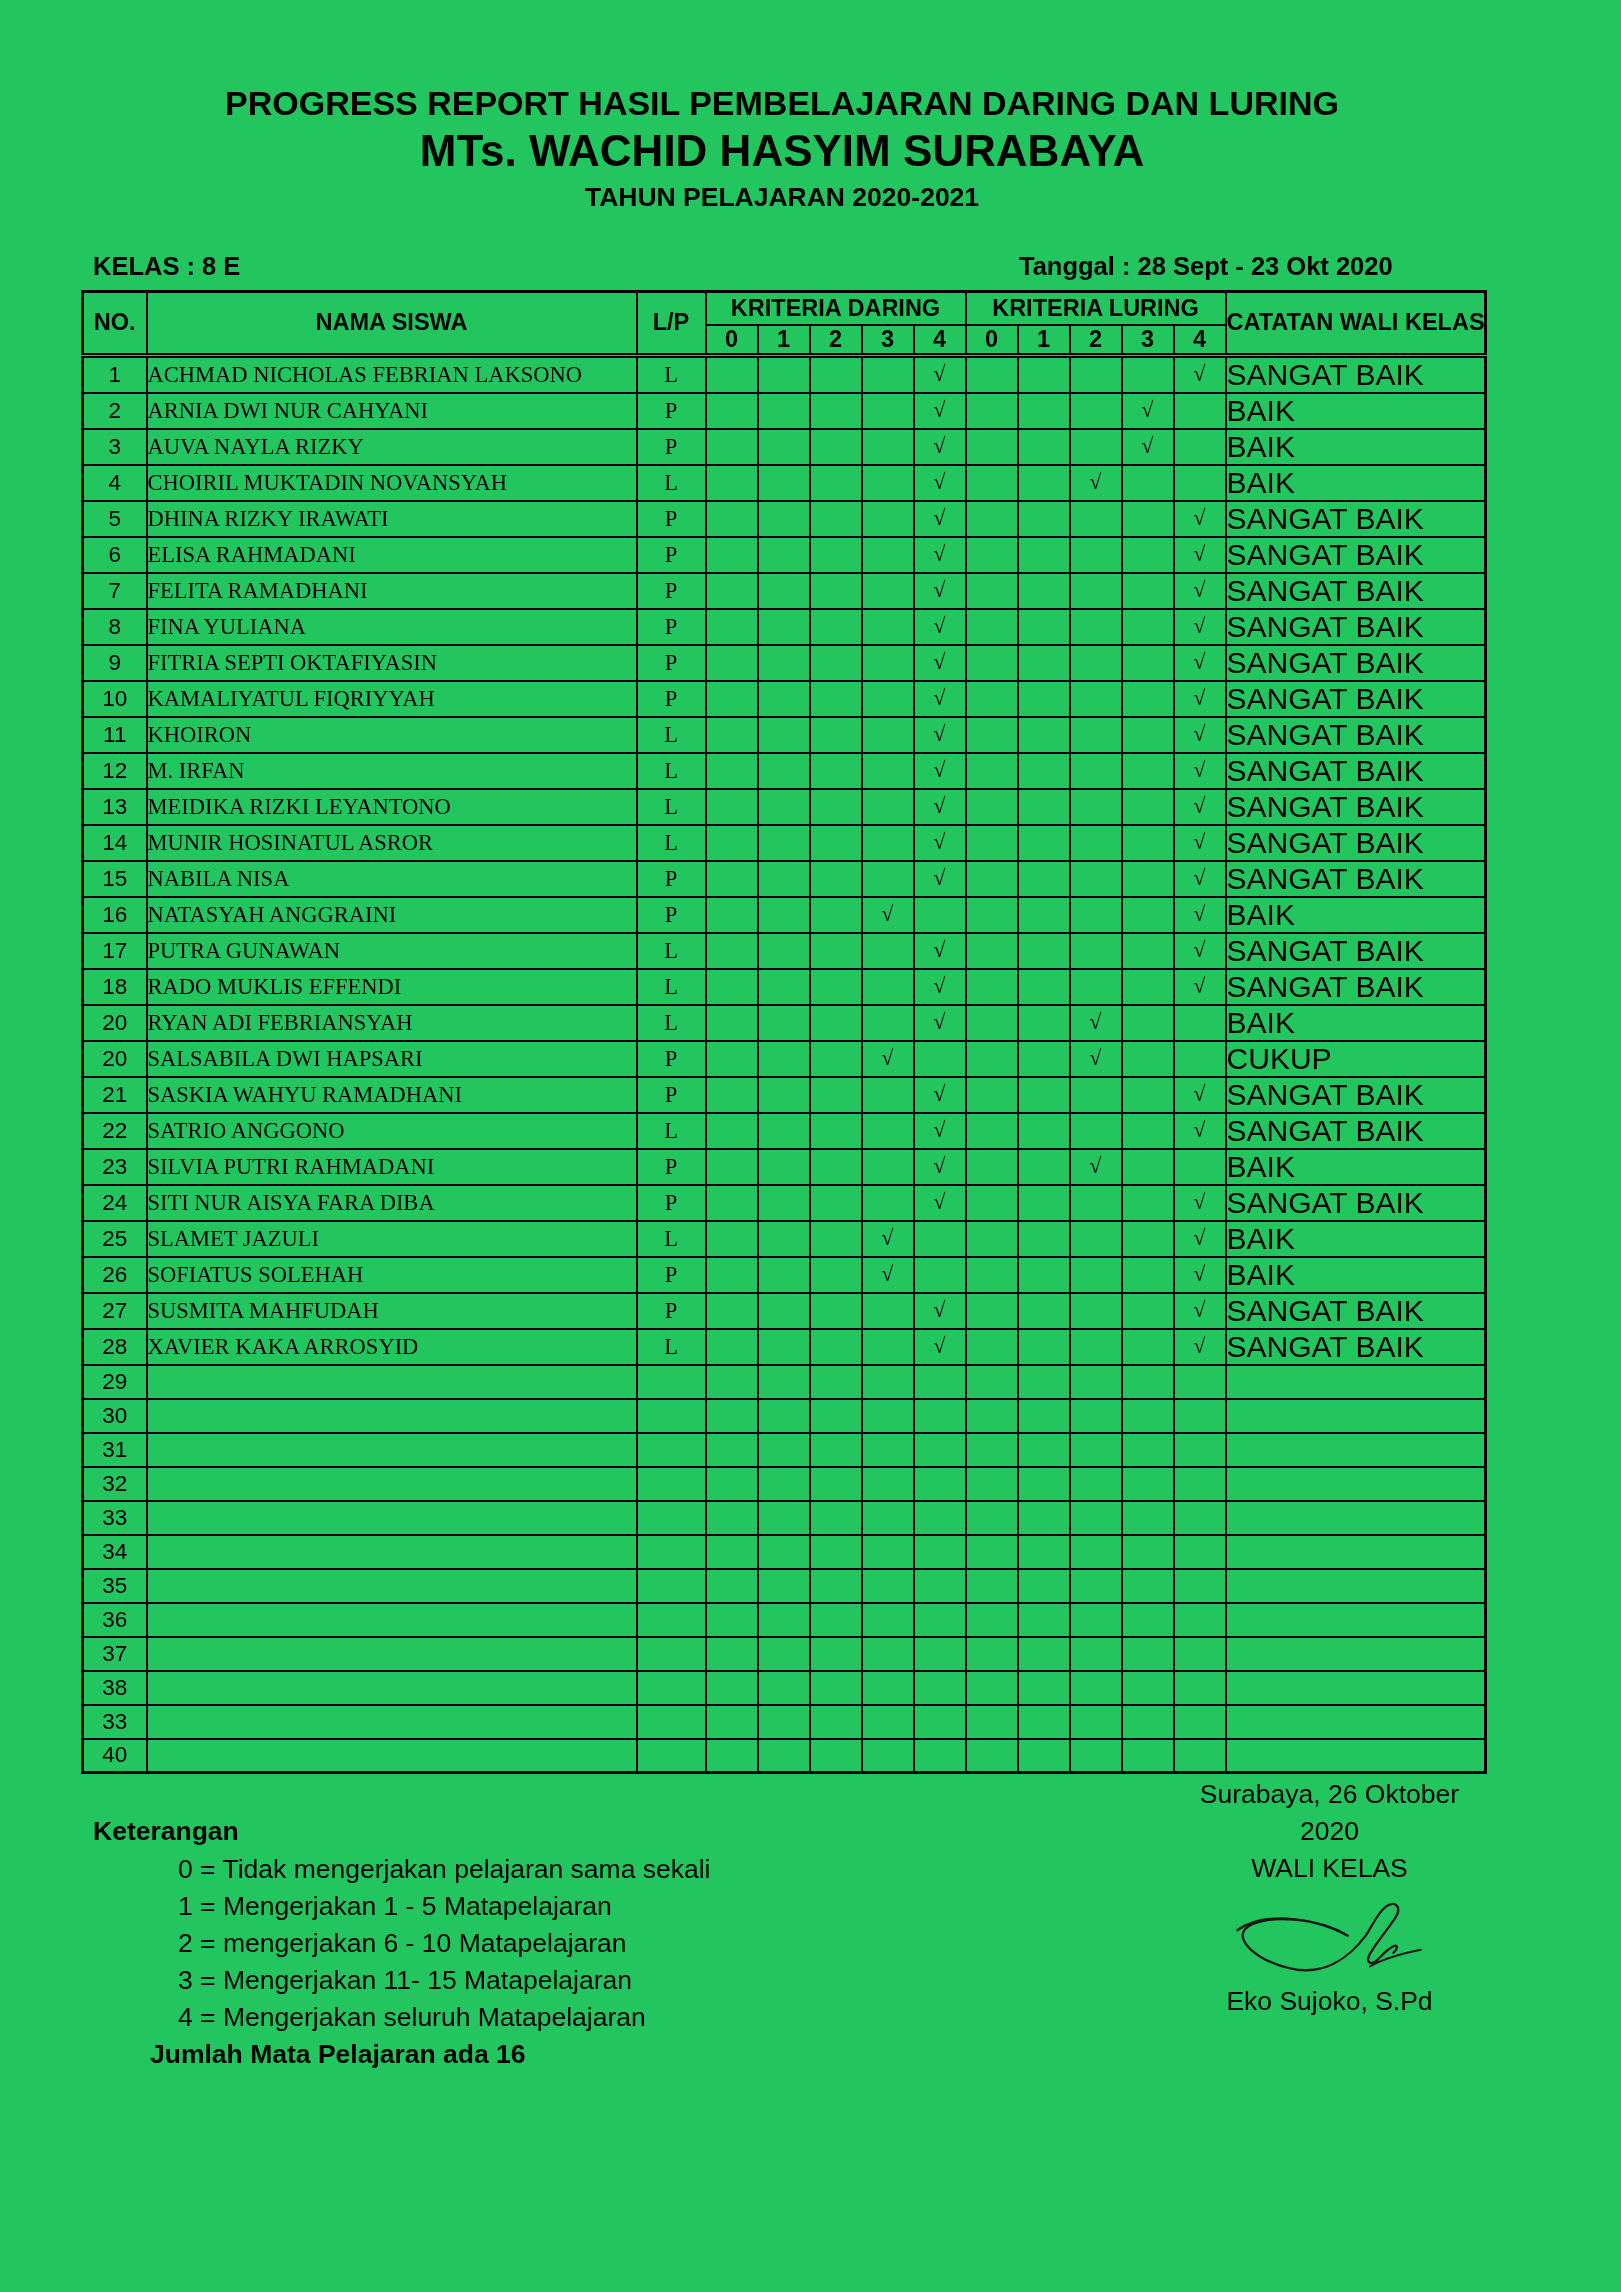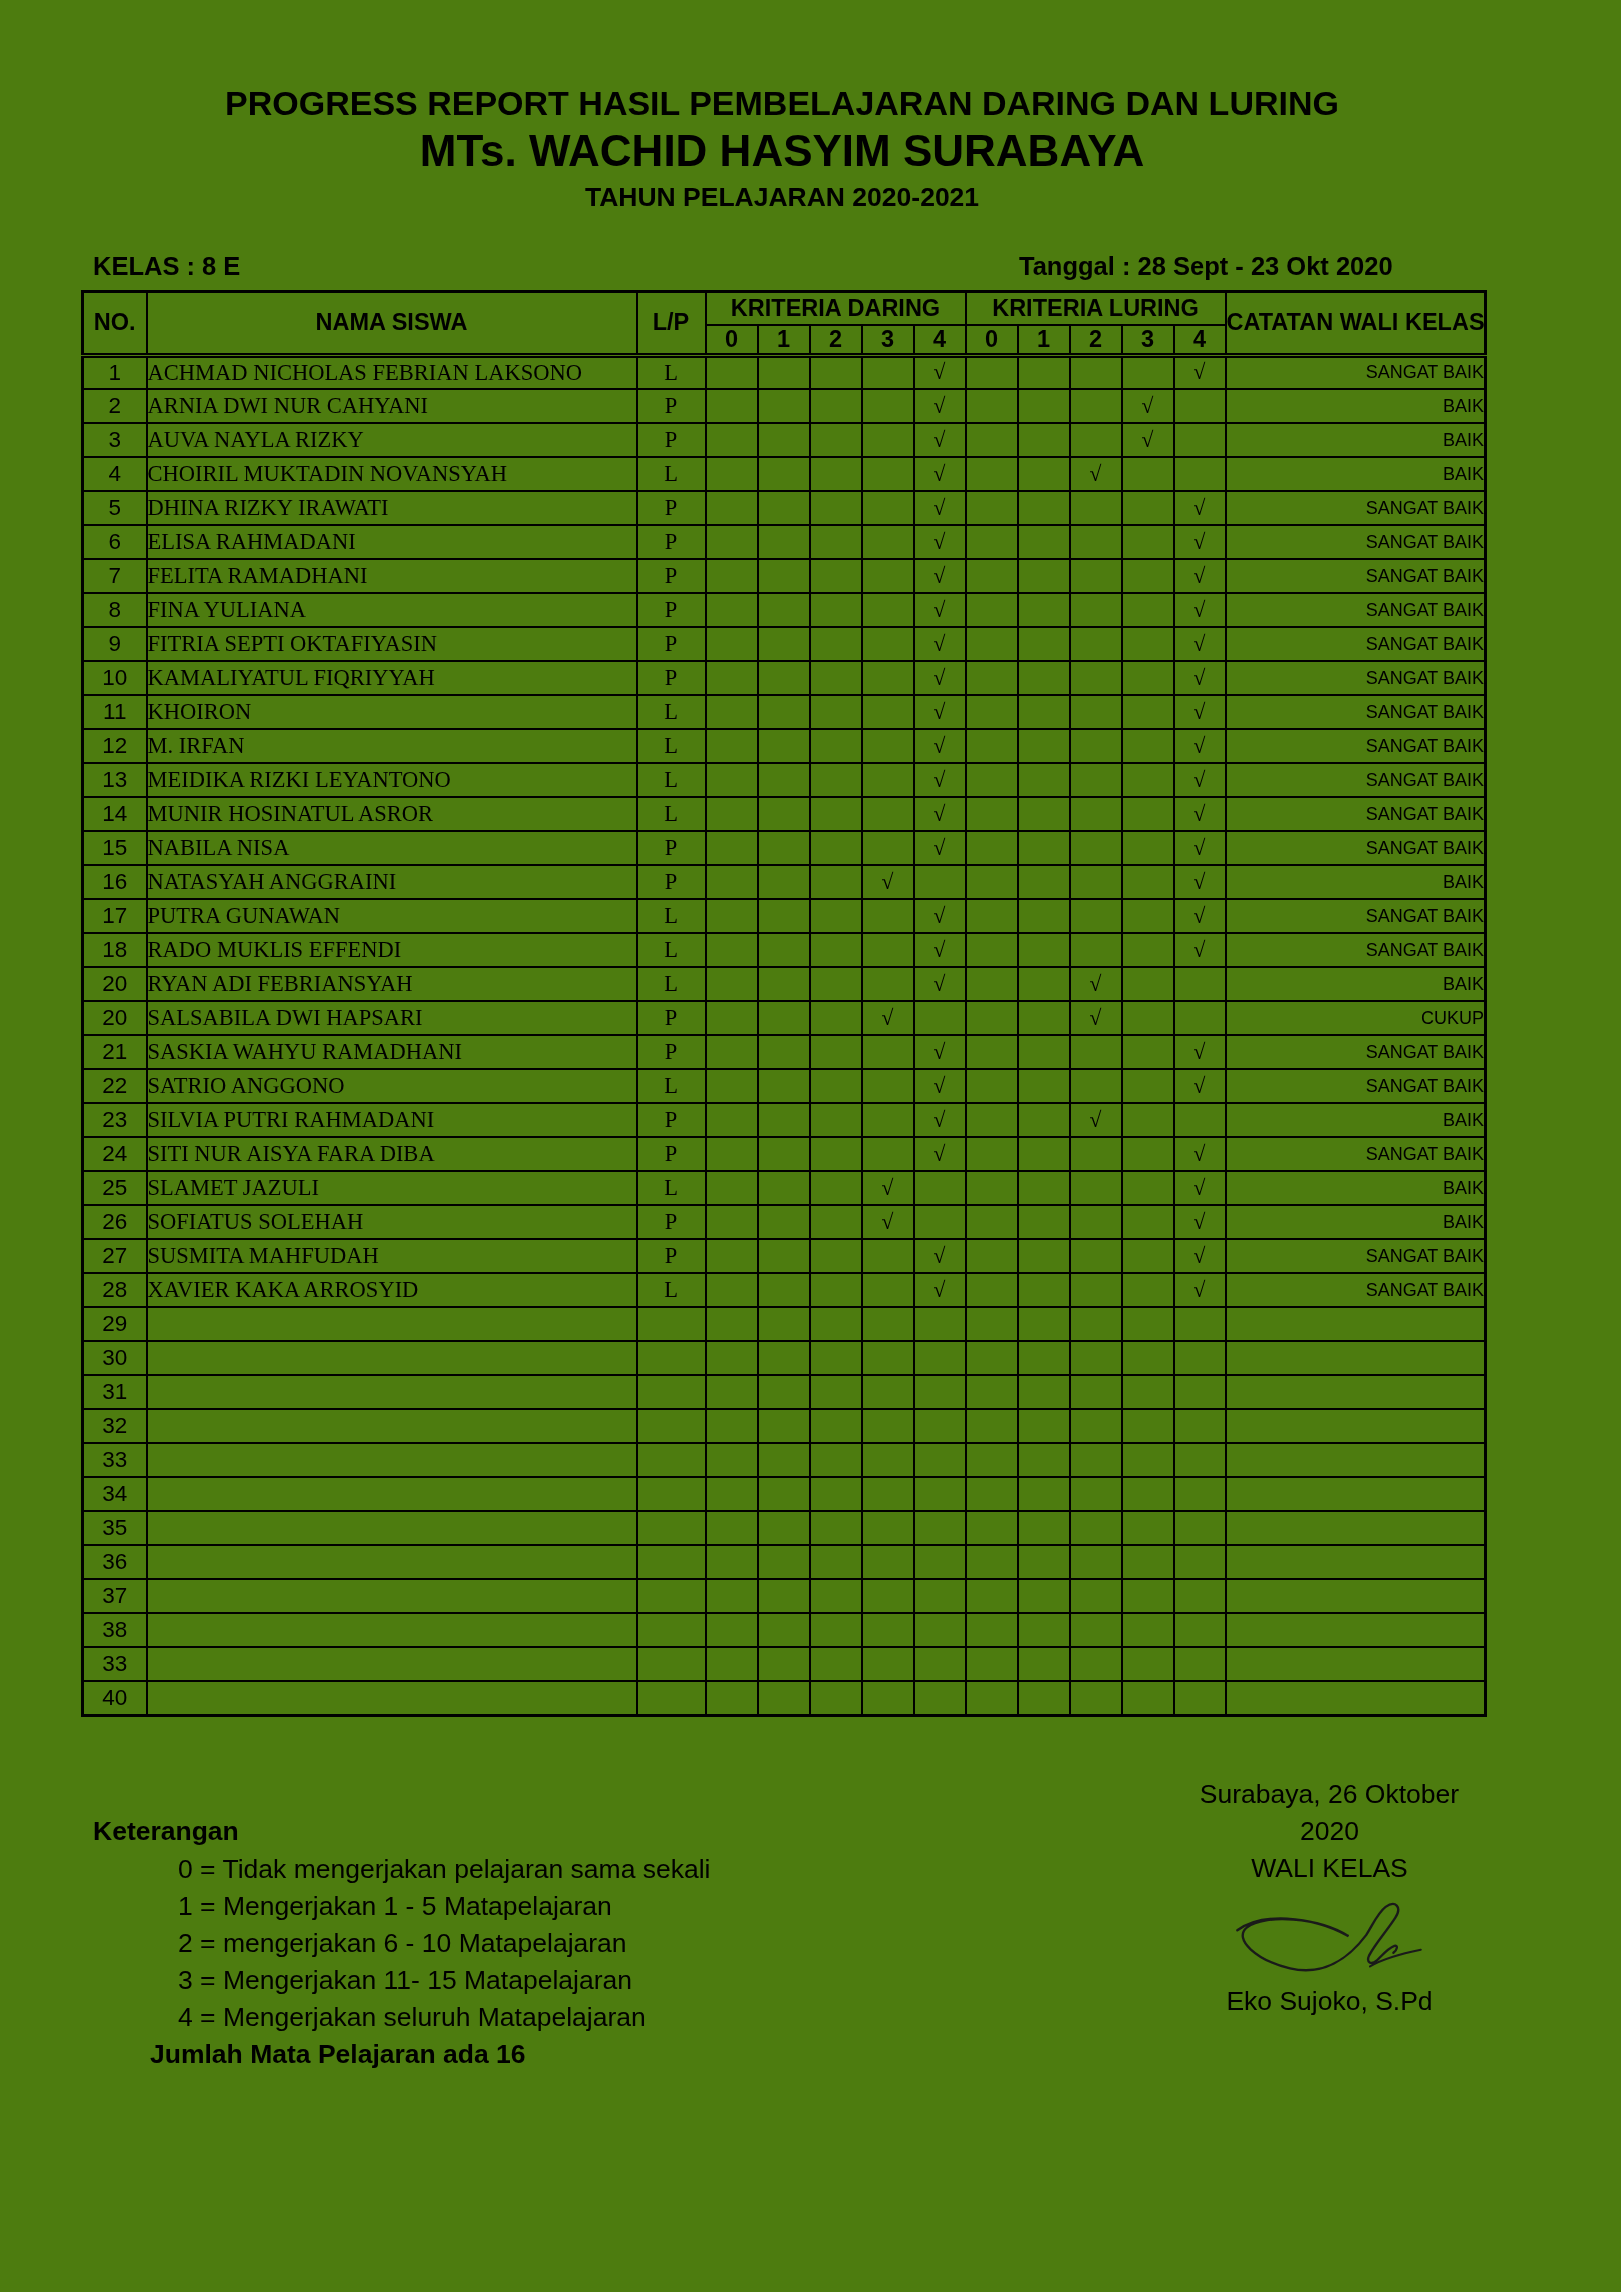--- a/index.html
+++ b/index.html
@@ -1,19 +1,19 @@
 <!DOCTYPE html>
 <html><head>
 <meta charset="utf-8">
 <style>
   html,body { margin:0; padding:0; background:#ffffff; }
   .page {
     position:relative;
     width:1621px; height:2293px;
-    background:#4d7c0f;
+    background:#22c55e;
     font-family:"Liberation Sans", sans-serif;
     color:#000;
     overflow:hidden;
   }
 
   
   .title-block {
     position:absolute; left:81px; top:84px; width:1402px;
     text-align:center;
   }
@@ -44,21 +44,21 @@
   thead tr.hrow-main { height:33px; }
   thead tr.hrow-sub  { height:30px; }
   thead th { font-size:23.5px; }
   thead th.span2, thead tr.hrow-sub th { border-bottom:5.9px double #000; }
 
   tbody tr { height:34px; }
   td.c-no      { font-family:"Liberation Sans", sans-serif; font-size:22.5px; text-align:center; }
   td.c-nama    { font-family:"Liberation Serif", serif; font-size:22.5px; text-align:left; padding-left:7.8px; }
   td.c-lp      { font-family:"Liberation Serif", serif; font-size:22.5px; text-align:center; }
   td.c-chk     { font-family:"Liberation Serif", serif; font-size:21.6px; text-align:center; }
-  td.c-catatan { font-family:"Liberation Sans", sans-serif; font-size:18px; text-align:right; }
+  td.c-catatan { font-family:"Liberation Sans", sans-serif; font-size:30px; text-align:left; }
 
   
   .legend { position:absolute; left:93px; top:1816px; font-size:26.5px; }
   .legend-title { font-weight:bold; margin:0 0 3.9px 0; }
   .legend ul { list-style:none; margin:0; padding:0 0 0 57px; }
   .legend li { line-height:37px;margin-left:28px; }
   .legend .legend-total { font-weight:bold; padding-left:57px; line-height:37px; }
 
   
   .signblock {

